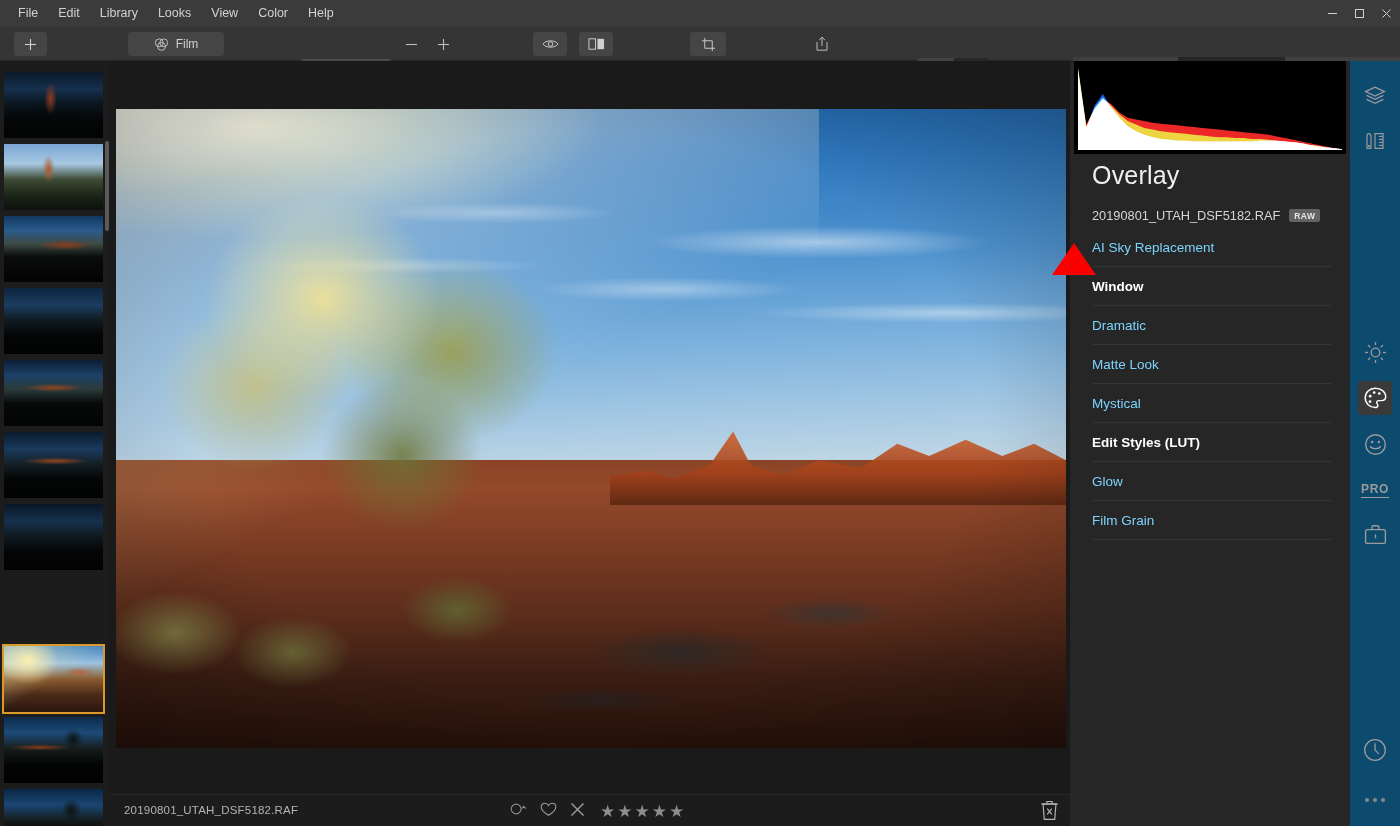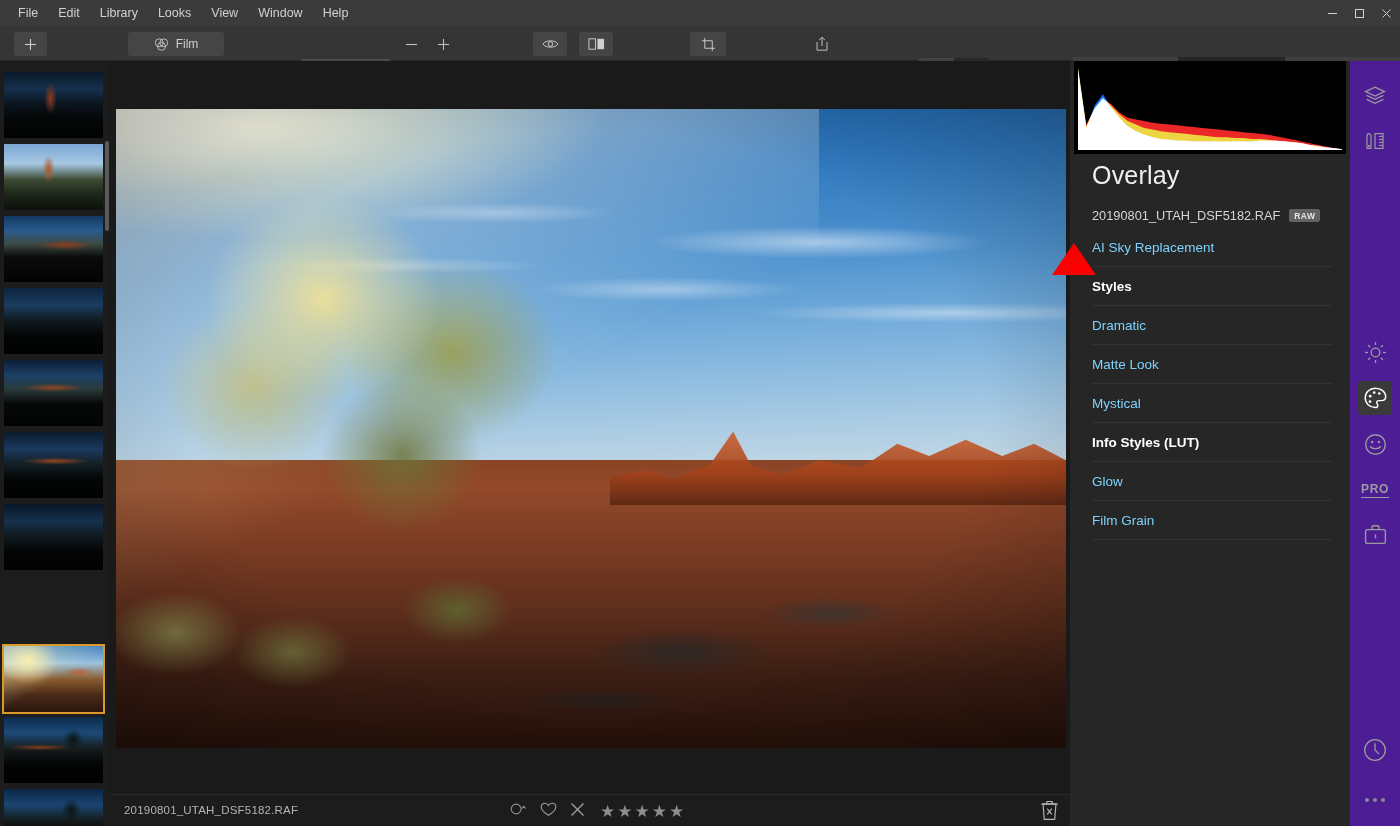--- a/index.html
+++ b/index.html
@@ -211,21 +211,21 @@
     position: absolute; left: 1052px; top: 243px;
     width: 0; height: 0;
     border-left: 22px solid transparent;
     border-right: 22px solid transparent;
     border-bottom: 32px solid #fa0000;
   }
 
   
   .rail {
     position: absolute; left: 1350px; top: 61px; width: 50px; height: 765px;
-    background: #4c1d95;
+    background: #0c4a6e;
   }
   .rail-btn {
     position: absolute; left: 8px; width: 34px; height: 34px;
     display: flex; align-items: center; justify-content: center;
     border-radius: 4px; color: #9b9b9b;
   }
   .rail-btn.active { background: #3a3a3a; color: #ffffff; }
   .pro-txt {
     font-size: 12px; font-weight: bold; letter-spacing: .6px;
     border-bottom: 1.5px solid currentColor; padding-bottom: 1px;
@@ -239,21 +239,21 @@
 
 <div id="app">
 
   <div class="menubar">
     <div class="menu-items">
       <div class="menu-item">File</div>
       <div class="menu-item">Edit</div>
       <div class="menu-item">Library</div>
       <div class="menu-item">Looks</div>
       <div class="menu-item">View</div>
-      <div class="menu-item">Window</div>
+      <div class="menu-item">Color</div>
       <div class="menu-item">Help</div>
     </div>
     <div class="win-ctrls">
       <div class="win-btn">
         <svg width="11" height="11" viewBox="0 0 11 11">
             <line x1="1" y1="5.5" x2="10" y2="5.5" stroke="currentColor" stroke-width="1"></line>
           </svg>
       </div>
       <div class="win-btn">
         <svg width="11" height="11" viewBox="0 0 11 11">
@@ -496,25 +496,25 @@
 
     <div class="panel-title">Overlay</div>
 
     <div class="file-row">
       <span class="file-name">20190801_UTAH_DSF5182.RAF</span>
       <span class="raw-badge">RAW</span>
     </div>
 
     <div class="list">
       <div class="list-item">AI Sky Replacement</div>
-      <div class="list-item on">Styles</div>
+      <div class="list-item on">Window</div>
       <div class="list-item">Dramatic</div>
       <div class="list-item">Matte Look</div>
       <div class="list-item">Mystical</div>
-      <div class="list-item on">Info Styles (LUT)</div>
+      <div class="list-item on">Edit Styles (LUT)</div>
       <div class="list-item">Glow</div>
       <div class="list-item">Film Grain</div>
     </div>
   </div>
 
   <div class="red-arrow2"></div>
 
   <div class="rail">
 
     <div class="rail-btn" style="top:18px;">

